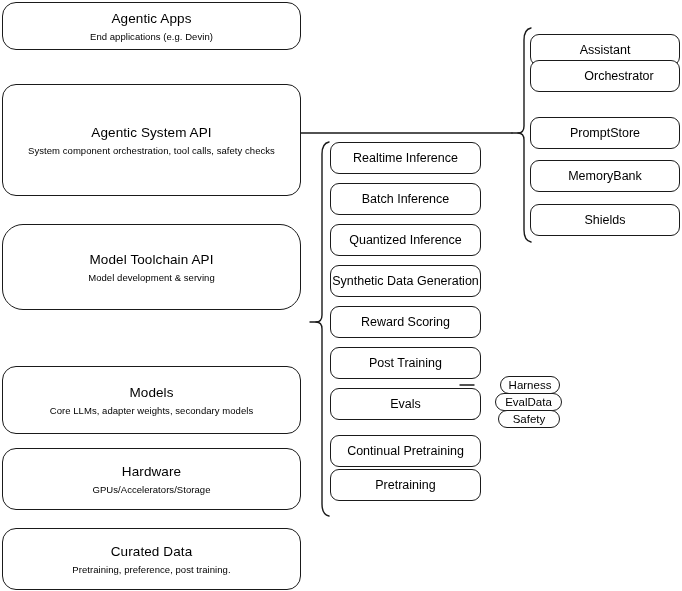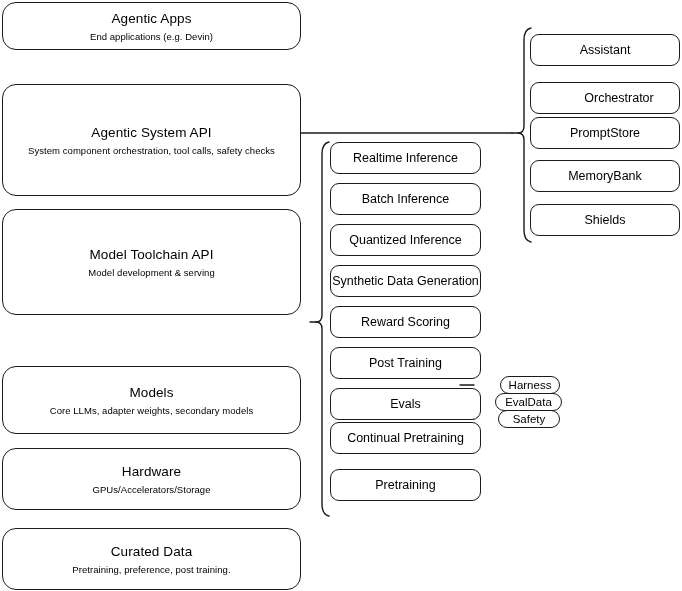--- a/index.html
+++ b/index.html
@@ -96,21 +96,21 @@
   <div class="box layer" style="top:2px;height:48px;">
     <div class="title">Agentic Apps</div>
     <div class="subtitle">End applications (e.g. Devin)</div>
   </div>
 
   <div class="box layer" style="top:84px;height:112px;">
     <div class="title">Agentic System API</div>
     <div class="subtitle">System component orchestration, tool calls, safety checks</div>
   </div>
 
-  <div class="box layer" style="top:209px;height:106px;">
+  <div class="box layer" style="top:224px;height:86px;border-radius:21px;">
     <div class="title">Model Toolchain API</div>
     <div class="subtitle">Model development &amp; serving</div>
   </div>
 
   <div class="box layer" style="top:366px;height:68px;">
     <div class="title">Models</div>
     <div class="subtitle">Core LLMs, adapter weights, secondary models</div>
   </div>
 
   <div class="box layer" style="top:448px;height:62px;">
@@ -171,41 +171,41 @@
   </div>
   <div class="box chip mid" style="top:306px;">
     <span>Reward Scoring</span>
   </div>
   <div class="box chip mid" style="top:347px;">
     <span>Post Training</span>
   </div>
   <div class="box chip mid" style="top:388px;">
     <span>Evals</span>
   </div>
-  <div class="box chip mid" style="top:422px;">
+  <div class="box chip mid" style="top:435px;">
     <span>Continual Pretraining</span>
   </div>
   <div class="box chip mid" style="top:469px;">
     <span>Pretraining</span>
   </div>
 
   <div class="pill" style="left:472px;top:376px;width:60px;">
     <span>Harness</span>
   </div>
   <div class="pill" style="left:467px;top:393px;width:67px;">
     <span>EvalData</span>
   </div>
   <div class="pill" style="left:470px;top:410px;width:62px;">
     <span>Safety</span>
   </div>
 
   <div class="box chip right" style="top:34px;">
     <span>Assistant</span>
   </div>
-  <div class="box chip right" style="top:82px;padding-left:28px;">
+  <div class="box chip right" style="top:60px;padding-left:28px;">
     <span>Orchestrator</span>
   </div>
   <div class="box chip right" style="top:117px;">
     <span>PromptStore</span>
   </div>
   <div class="box chip right" style="top:160px;">
     <span>MemoryBank</span>
   </div>
   <div class="box chip right" style="top:204px;">
     <span>Shields</span>

